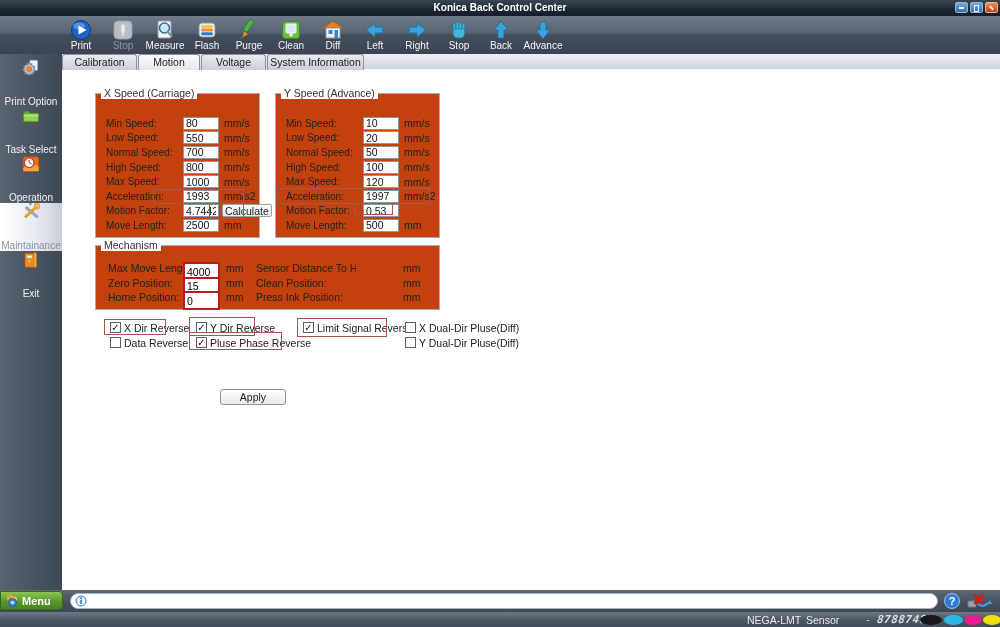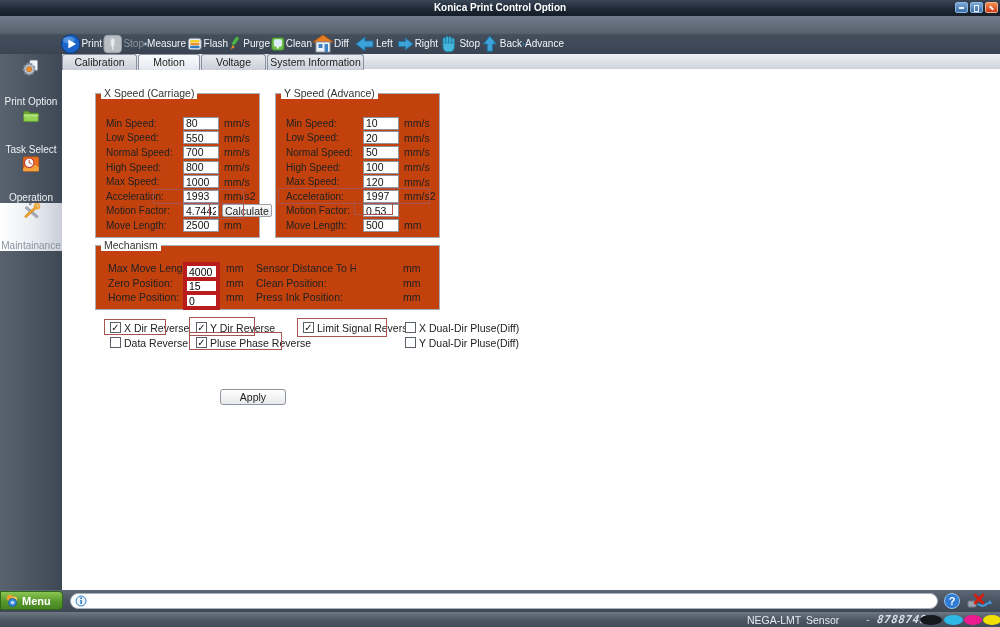--- a/index.html
+++ b/index.html
@@ -16,21 +16,21 @@
     background:linear-gradient(#7aa8d8,#3c6ea8); position:relative; }
   .winbtn.close { background:linear-gradient(#f09050,#cc3a1a); border-color:#f0b088; }
   .winbtn::after { content:""; position:absolute; left:3px; right:3px; top:4px; height:2px; background:#fff; opacity:.9; }
   .winbtn.max::after { top:2px; height:5px; background:none; border:1px solid #fff; }
   .winbtn.close::after { left:3px; right:3px; top:4px; height:2px; background:#fff; transform:rotate(45deg); }
 
   
   .toolbar { position:absolute; top:16px; left:0; width:1000px; height:38px;
     background:linear-gradient(#707c8a 0%,#57626f 45%,#434e5c 50%,#3a4452 100%);
     display:flex; align-items:flex-start; padding-left:60px; }
-  .tbtn { width:42px; height:52px; display:flex; flex-direction:row; align-items:center; justify-content:flex-start; padding-top:3px; cursor:default; }
+  .tbtn { width:42px; height:52px; display:flex; flex-direction:column; align-items:center; justify-content:flex-start; padding-top:3px; cursor:default; }
   .tbtn .ticon { width:22px; height:22px; }
   .tbtn .tlabel { font-size:10px; color:#f2f5f8; margin-top:-1px; }
   .tbtn.disabled .tlabel { color:#8d97a2; }
 
   
   .tabstrip { position:absolute; top:54px; left:62px; width:938px; height:16px;
     background:linear-gradient(#eef0f4,#cfd4dd); border-bottom:1px solid #fdfdfe; display:flex; }
   .tab { height:16px; border:1px solid #8b93a2; border-bottom:none; border-radius:3px 3px 0 0;
     background:linear-gradient(#e9ebf0,#c9ced8); text-align:center; line-height:15px; font-size:10.5px; color:#222; }
   .tab.active { background:linear-gradient(#fbfcfe,#e4e7ee); }
@@ -60,21 +60,21 @@
   .flabel { position:absolute; left:10px; font-size:10px; color:#222; white-space:nowrap; }
   .finput { position:absolute; left:87px; width:36px; height:13px; border:1px solid #8f959e; background:#fff;
     font-family:"Liberation Sans",sans-serif; font-size:10.5px; padding:0 2px; color:#111; }
   .funit { position:absolute; left:128px; font-size:10.5px; color:#222; white-space:nowrap; }
   .calc-btn { position:absolute; left:126px; height:13px; font-size:10.5px; padding:0 2px;
     border:1px solid #9aa0a8; background:linear-gradient(#fcfcfc,#e9eaec); border-radius:2px; color:#222; }
 
   .mrows { position:absolute; top:16px; left:0; right:0; }
   .mrow { height:14.6px; position:relative; }
   .ml-label { position:absolute; left:12px; font-size:10.5px; }
-  .ml-input { position:absolute; left:87px; width:37px; height:19px; border:4px solid #b91c1c; font-size:10.5px; padding:0 2px; font-family:"Liberation Sans",sans-serif; }
+  .ml-input { position:absolute; left:87px; width:37px; height:19px; border:2px solid #b91c1c; font-size:10.5px; padding:0 2px; font-family:"Liberation Sans",sans-serif; }
   .ml-unit { position:absolute; left:130px; font-size:10.5px; }
   .mr-label { position:absolute; left:160px; font-size:10.5px; }
   .mr-input { position:absolute; left:260px; width:37px; height:13px; border:7px solid #c2410c; font-size:10.5px; padding:0 2px; font-family:"Liberation Sans",sans-serif; }
   .mr-unit { position:absolute; left:307px; font-size:10.5px; }
 
   
   .cbx { position:absolute; display:flex; align-items:center; height:13px; }
   .cbox { width:11px; height:11px; border:1px solid #5a606a; background:#fff; margin-right:3px;
     display:flex; align-items:center; justify-content:center; font-size:10px; line-height:10px; color:#111; }
   .clabel { font-size:10.5px; color:#222; white-space:nowrap; }
@@ -102,21 +102,21 @@
   .st-text { position:absolute; top:1.5px; font-size:10.5px; color:#e7ebf0; }
   .counter { position:absolute; left:877px; top:1px; font-family:"DejaVu Sans Mono",monospace;
     font-style:italic; font-size:11px; font-weight:bold; color:#d9dee5; letter-spacing:0.5px; transform:skewX(-6deg); }
   .counter-minus { position:absolute; left:866px; top:1px; color:#cdd3da; font-size:11px; }
   .inkdot { position:absolute; top:2.5px; height:10px; border-radius:50%; }
 </style>
 </head>
 <body>
 
 <div class="titlebar">
-  <div class="title">Konica Print Control Option</div>
+  <div class="title">Konica Back Control Center</div>
   <div class="winbtns">
     <div class="winbtn"></div>
     <div class="winbtn max"></div>
     <div class="winbtn close"></div>
   </div>
 </div>
 
 <div class="toolbar">
   <div class="tbtn">
     <svg class="ticon" viewBox="0 0 22 22">
@@ -250,20 +250,29 @@
     <span class="slabel">Operation</span>
   </div>
   <div class="sitem selected" style="top:149px">
     <svg class="sicon" viewBox="0 0 30 30">
       <rect x="3" y="12.5" width="26" height="4" rx="2" fill="#a9b2bc" stroke="#7c8692" transform="rotate(40 15 15)"></rect>
       <polygon points="2,4 6,2 8,6 5,8" fill="#8d97a2" transform="rotate(40 15 15)"></polygon>
       <rect x="2" y="13" width="27" height="3.6" rx="1.8" fill="#f2a833" stroke="#c47c10" transform="rotate(-42 15 15)"></rect>
       <circle cx="25" cy="5.5" r="4" fill="none" stroke="#f2a833" stroke-width="3"></circle>
     </svg>
     <span class="slabel">Maintainance</span>
+  </div>
+  <div class="sitem" style="top:197px">
+    <svg class="sicon" viewBox="0 0 30 30">
+      <rect x="19" y="3" width="5" height="24" rx="1" fill="#f5b040" stroke="#c47c10"></rect>
+      <rect x="5" y="4" width="15" height="23" rx="1.5" fill="#ee8e22" stroke="#bc5e08"></rect>
+      <rect x="8" y="7" width="9" height="5" rx="1" fill="#fbf4e6" stroke="#d89040"></rect>
+      <circle cx="12.5" cy="17" r="2.2" fill="#fcd08c" stroke="#c47c10"></circle>
+    </svg>
+    <span class="slabel">Exit</span>
   </div>
 </div>
 
 <div class="content">
 
   <div class="groupbox gb-x">
     <span class="gtitle">X Speed (Carriage)</span>
     <div class="frows">
       <div class="frow">
         <span class="flabel">Min Speed:</span>

